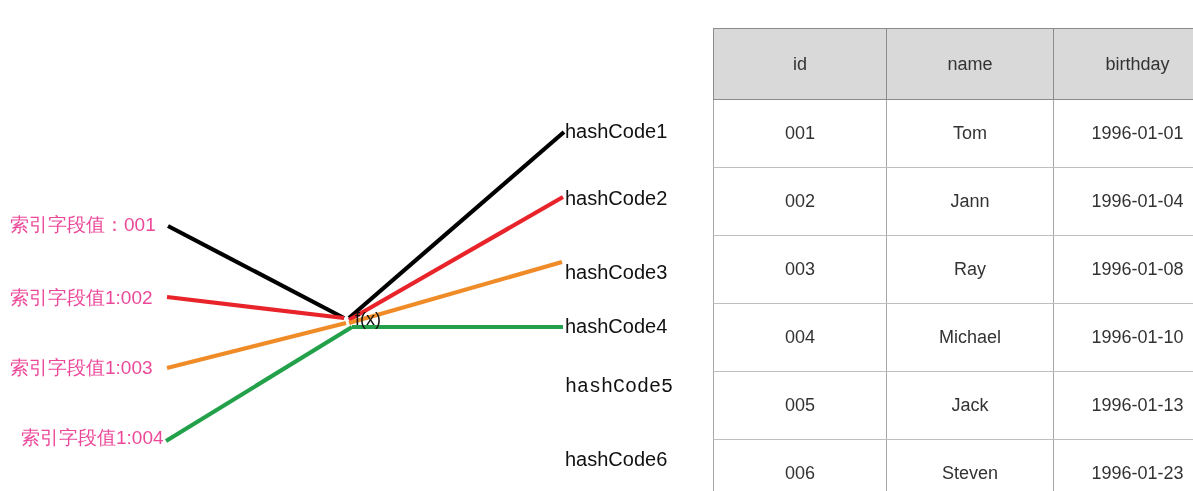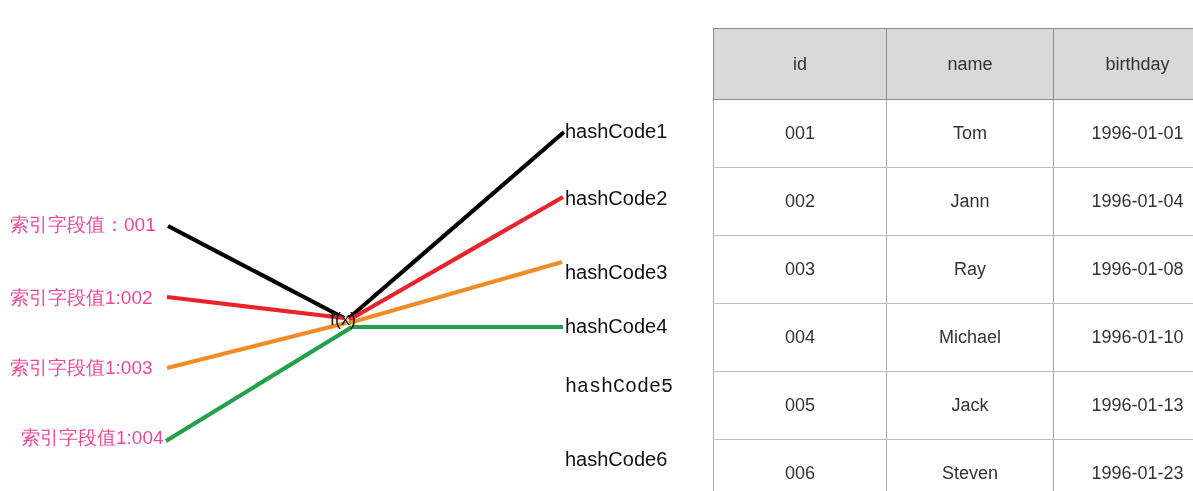--- a/index.html
+++ b/index.html
@@ -45,20 +45,21 @@
     line-height: 1;
   }
 
   
   #fx-node {
     position: absolute;
     font-size: 18px;
     color: #111111;
     white-space: nowrap;
     line-height: 1;
+    margin-left: 25px;
   }
 
   
   .hash-label {
     position: absolute;
     left: 565px;
     font-size: 20px;
     color: #111111;
     white-space: nowrap;
     line-height: 1;

